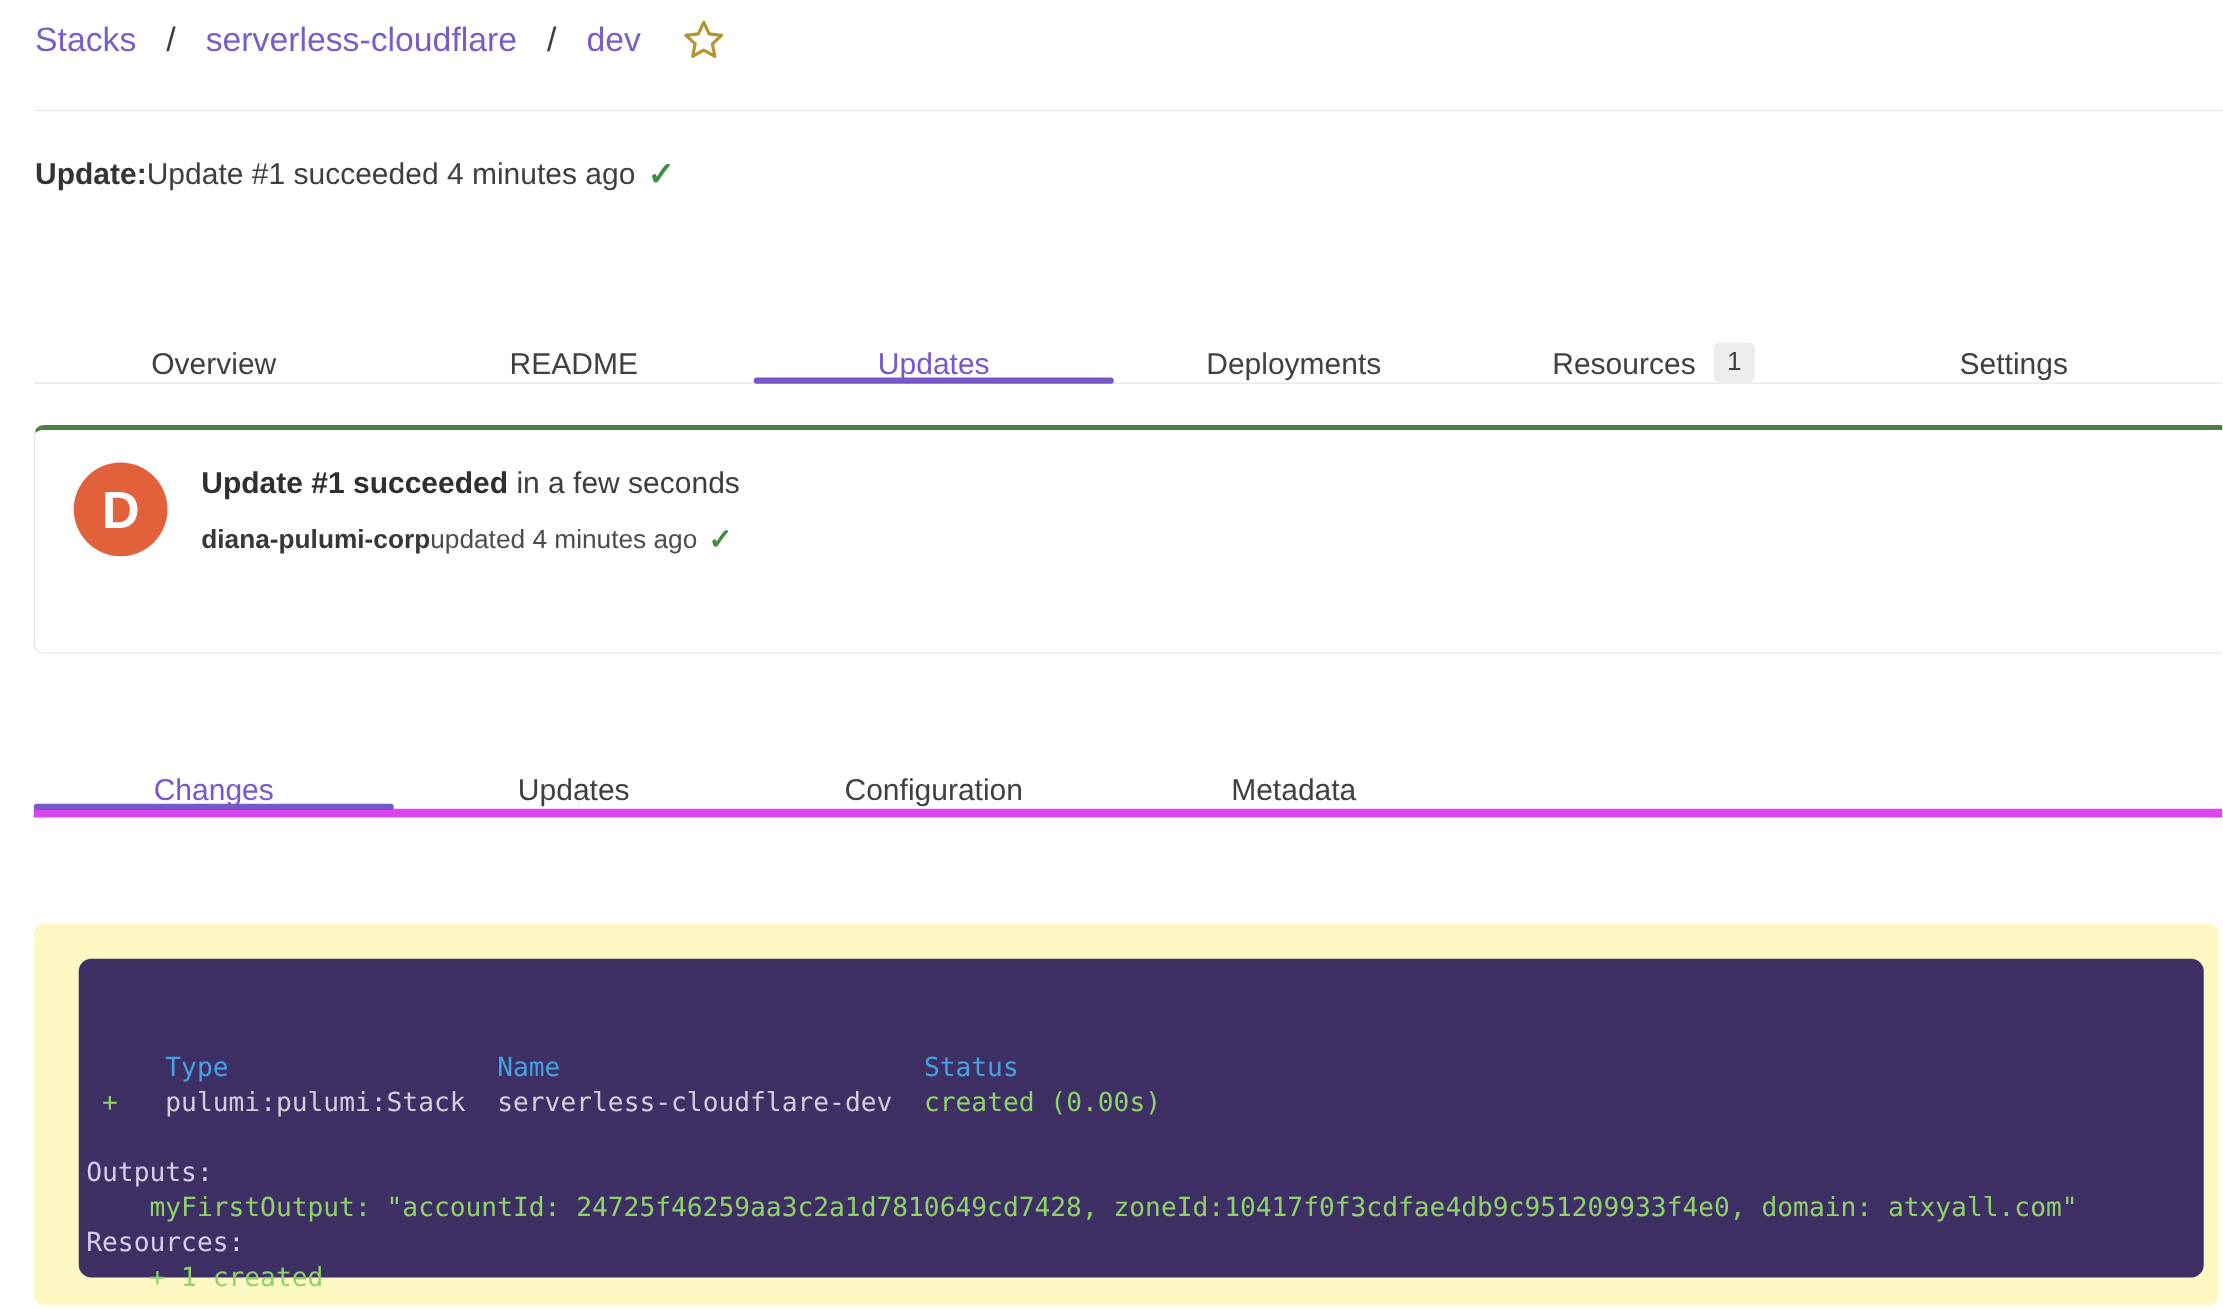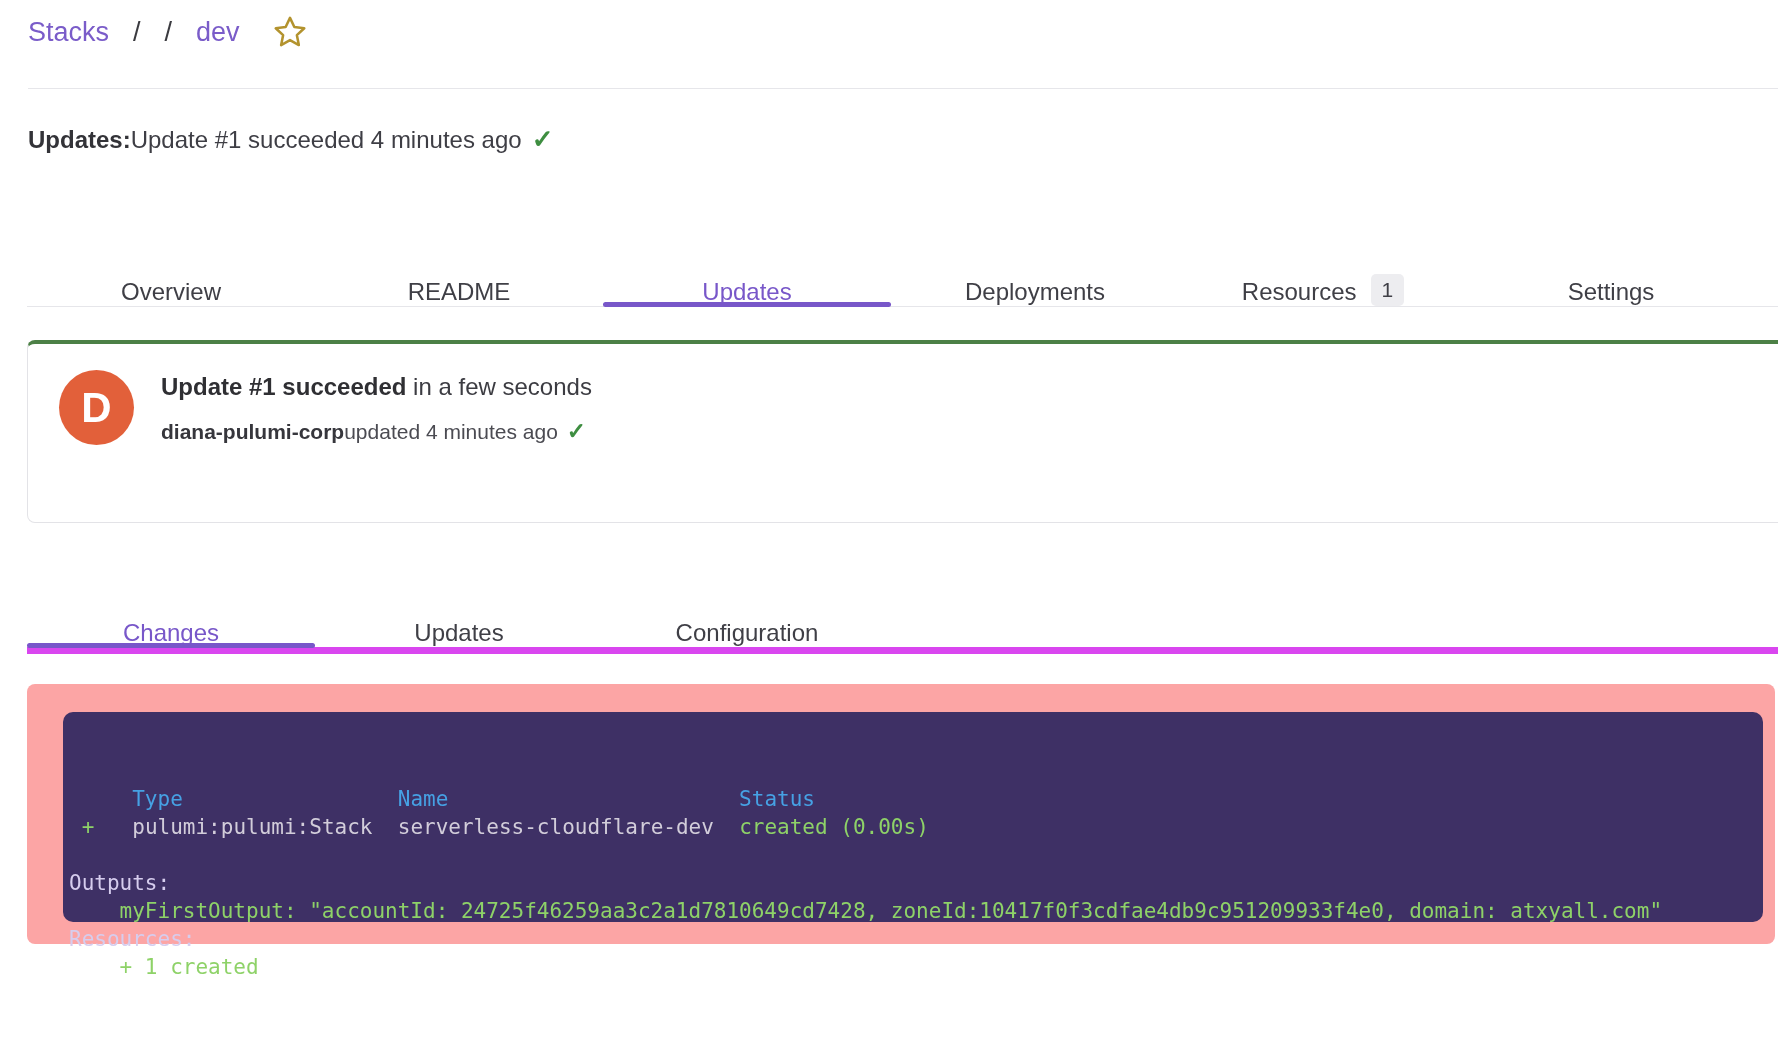--- a/index.html
+++ b/index.html
@@ -48,53 +48,54 @@
   .card-meta { margin-top:17px; font-size:21px; color:#4b4b52; display:flex; align-items:center; }
   .card-meta b { color:#36363c;text-align:right; }
   .card-meta .check { font-size:23px; margin-left:9px; }
 
   
   .subtabs { position:absolute; left:27px; top:580px; right:0; height:74px; display:flex;
     border-bottom:7px solid #d946ef; }
   .subtabs .tab { height:100%; }
 
   
-  .terminal { position:absolute; left:27px; top:684px; width:1748px; height:260px;
-    background:#fca5a5; border-radius:8px; }
+  .terminal { position:absolute; left:27px; top:739px; width:1748px; height:305px;
+    background:#fef9c3; border-radius:8px; }
   .terminal-inner { position:absolute; left:36px; top:28px; right:12px; bottom:22px;
     background:#3e3065; border-radius:10px; }
   .terminal-pre { position:absolute; left:6px; top:73px; right:0;
     font-family:"DejaVu Sans Mono", monospace; font-size:21px; line-height:28px;
     white-space:pre; color:#d2cdda; }
   .t-blue { color:#46a1e4; }
   .t-green { color:#8ed268; }
   .t-fg { color:#d2cdda; }
   .t-lav { color:#d6cdee; }
 </style>
 </head>
 <body>
 
 <div id="page">
 
   <div class="breadcrumb">
     <span class="crumb">Stacks</span>
     <span class="crumb-sep">/</span>
+    <span class="crumb">serverless-cloudflare</span>
     <span class="crumb-sep">/</span>
     <span class="crumb">dev</span>
     <span class="star-btn">
       <svg width="36" height="36" viewBox="0 0 24 24" fill="none" stroke="#b3932e" stroke-width="1.7" stroke-linejoin="round">
         <path d="M12 2.6l2.9 6.1 6.6.8-4.9 4.6 1.3 6.6L12 17.4l-5.9 3.3 1.3-6.6-4.9-4.6 6.6-.8z"></path>
       </svg>
     </span>
   </div>
 
   <div class="divider" style="top:88px"></div>
 
   <div class="status-line">
-    <span class="status-label">Updates:</span>
+    <span class="status-label">Update:</span>
     <span> Update #1 succeeded 4 minutes ago</span>
     <span class="check">✓</span>
   </div>
 
   <div class="tabs">
     <div class="tab">
       <span>Overview</span>
     </div>
     <div class="tab">
       <span>README</span>
@@ -133,20 +134,23 @@
     <div class="tab active">
       <span>Changes</span>
       <span class="tab-underline"></span>
     </div>
     <div class="tab">
       <span>Updates</span>
     </div>
     <div class="tab">
       <span>Configuration</span>
     </div>
+    <div class="tab">
+      <span>Metadata</span>
+    </div>
   </div>
 
   <div class="terminal">
     <div class="terminal-inner">
       <div class="terminal-pre"><div><span class="t-fg">     </span><span class="t-blue">Type</span><span class="t-fg">                 </span><span class="t-blue">Name</span><span class="t-fg">                       </span><span class="t-blue">Status</span></div><div><span class="t-fg"> </span><span class="t-green">+</span><span class="t-fg">   </span><span class="t-fg">pulumi:pulumi:Stack</span><span class="t-fg">  </span><span class="t-fg">serverless-cloudflare-dev</span><span class="t-fg">  </span><span class="t-green">created (0.00s)</span></div><div>&nbsp;</div><div><span class="t-lav">Outputs:</span></div><div><span class="t-fg">    </span><span class="t-green">myFirstOutput: "accountId: 24725f46259aa3c2a1d7810649cd7428, zoneId:10417f0f3cdfae4db9c951209933f4e0, domain: atxyall.com"</span></div><div><span class="t-lav">Resources:</span></div><div><span class="t-fg">    </span><span class="t-green">+ 1 created</span></div></div>
     </div>
   </div>
 
 </div>
 

